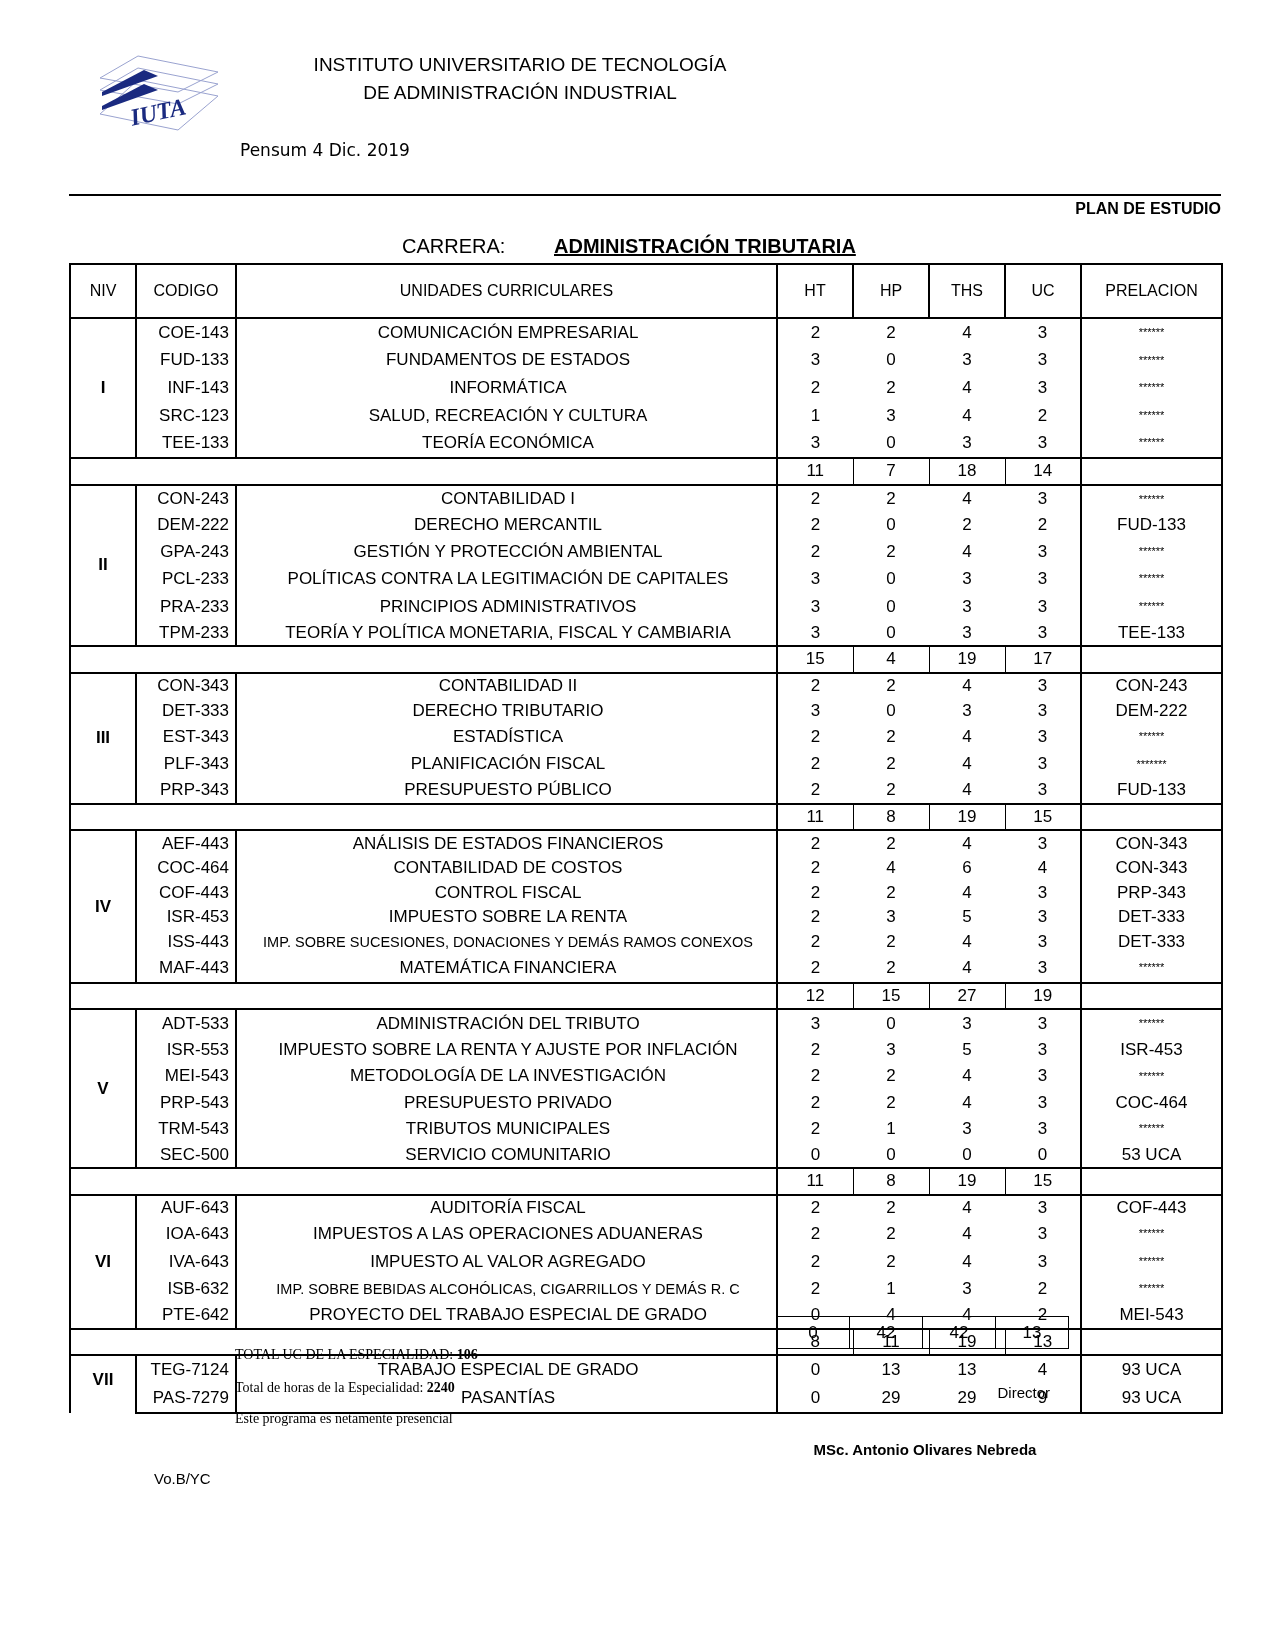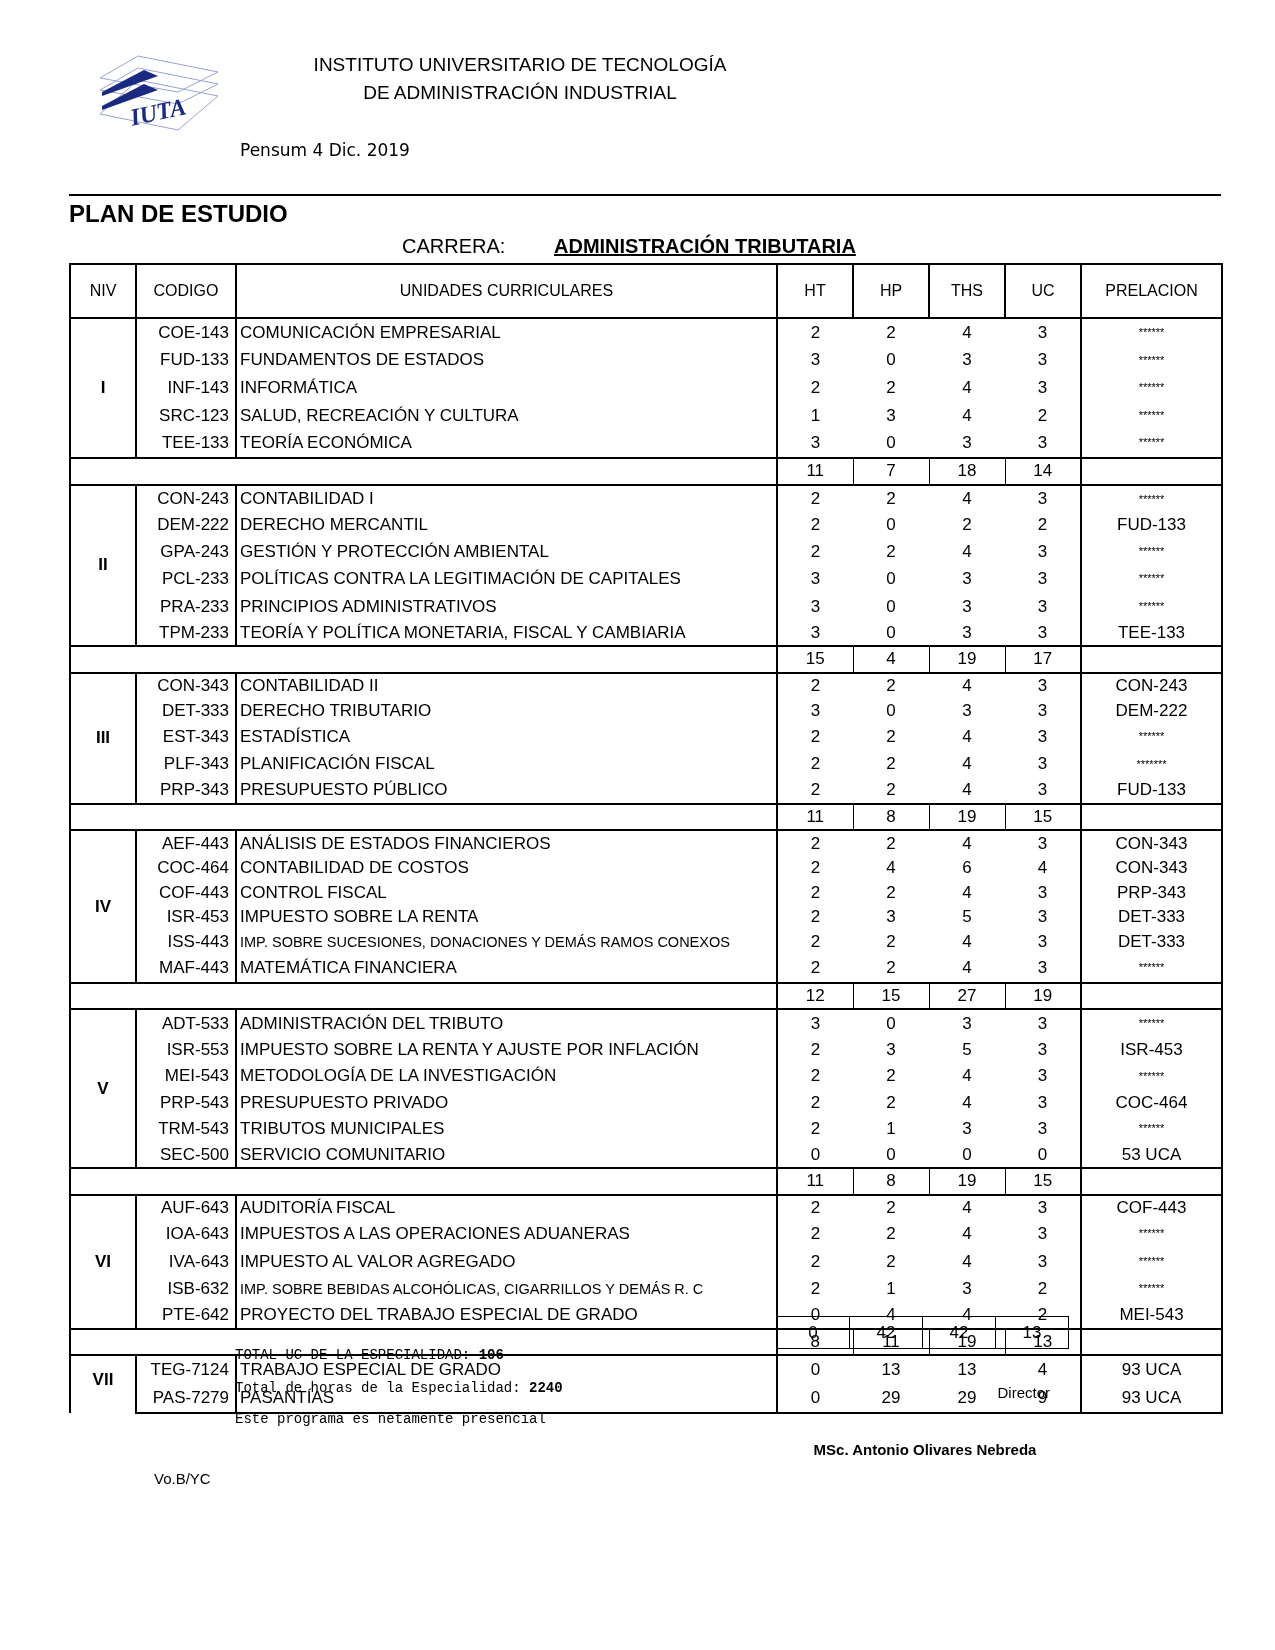--- a/index.html
+++ b/index.html
@@ -4,51 +4,51 @@
 <style>
   html, body { margin:0; padding:0; background:#ffffff; }
   body { width:1275px; height:1650px; position:relative; overflow:hidden; color:#000; font-family:"Liberation Sans", sans-serif; }
   .abs { position:absolute; }
   .logo { left:98px; top:52px; width:130px; height:82px; }
   .inst { left:240px; width:560px; text-align:center; font-size:19px; line-height:26px; }
   .inst1 { top:52px;text-align:center; }
   .inst2 { top:80px; }
   .pensum { left:240px; top:140px; font-family:"DejaVu Sans", sans-serif; font-size:17px; }
   .rule { left:69px; top:194px; width:1152px; height:0; border-top:2px solid #000; }
-  .plan { left:69px; width:1152px; top:200px; text-align:left; font-weight:bold; font-size:24px; }
+  .plan { left:69px; width:1152px; top:200px; text-align:right; font-weight:bold; font-size:16px; }
   .carrera-lbl { left:402px; top:235px; font-size:20px; }
   .carrera-val { left:554px; top:235px; font-size:20px; font-weight:bold; text-decoration:underline; }
 
   table.plan-table { position:absolute; left:69px; top:263px; width:1152px; border-collapse:collapse; table-layout:fixed; font-size:17px; }
   .plan-table col.c-niv { width:66px; }
   .plan-table col.c-cod { width:100px; }
   .plan-table col.c-uni { width:541px; }
   .plan-table col.c-num { width:76px; }
   .plan-table col.c-pre { width:141px; }
   .plan-table th { border:2px solid #000; height:22px; padding:15px; font-weight:normal; font-size:16px; }
   .plan-table td { padding:0; height:24.6px; line-height:20px; white-space:nowrap; overflow:hidden; }
   .plan-table td.niv { border-left:2px solid #000; border-right:2px solid #000; text-align:center; font-weight:bold; vertical-align:middle; }
   .plan-table td.cod { border-right:2px solid #000; text-align:right; padding-right:6px; }
-  .plan-table td.uni { border-right:2px solid #000; text-align:left; padding-left:3px; }
+  .plan-table td.uni { border-right:2px solid #000; text-align:center; padding-left:3px; }
   .plan-table td.uni.small { font-size:14.5px;margin-left:12px; }
   .plan-table td.num { text-align:center; }
   .plan-table td.num.last { border-right:2px solid #000; }
   .plan-table td.pre { border-right:2px solid #000; text-align:center; }
   .plan-table td.pre.stars { font-size:11px; vertical-align:top; padding-top:3px; }
   .plan-table tr.sub td { border-top:2px solid #000; border-bottom:2px solid #000; }
   .plan-table tr.sub td.blank { border-left:2px solid #000; border-right:2px solid #000; }
   .plan-table tr.sub td.num { border-right:1.5px solid #000; }
   .plan-table tr.sub td.num.last { border-right:2px solid #000; }
   .plan-table tr.lastgroup td { height:28px; }
   .plan-table tr.bottom td { border-bottom:2px solid #000; }
 
   table.tot { position:absolute; left:776px; top:1316px; border-collapse:collapse; table-layout:fixed; font-size:17px; }
   .tot td { width:72px; height:31px; border:1.5px solid #000; text-align:center; padding:0; }
   .tot tr.grand td { border-top:3px solid #000; border-bottom:2px solid #000; }
-  .calibri { font-family:Liberation Mono, monospace; font-size:14px; }
+  .calibri { font-family:Liberation Serif, serif; font-size:14px; }
   .f1 { left:235px; top:1347px; }
   .f2 { left:235px; top:1380px; }
   .f3 { left:235px; top:1411px; }
   .sig1 { left:800px; top:1441px; width:250px; text-align:center; font-weight:bold; font-size:15px; }
   .sig2 { left:800px; top:1384px; width:250px; text-align:right; font-weight:normal; font-size:15px; }
   .vob { left:154px; top:1470px; font-size:15px; }
 </style>
 </head>
 <body>
 

